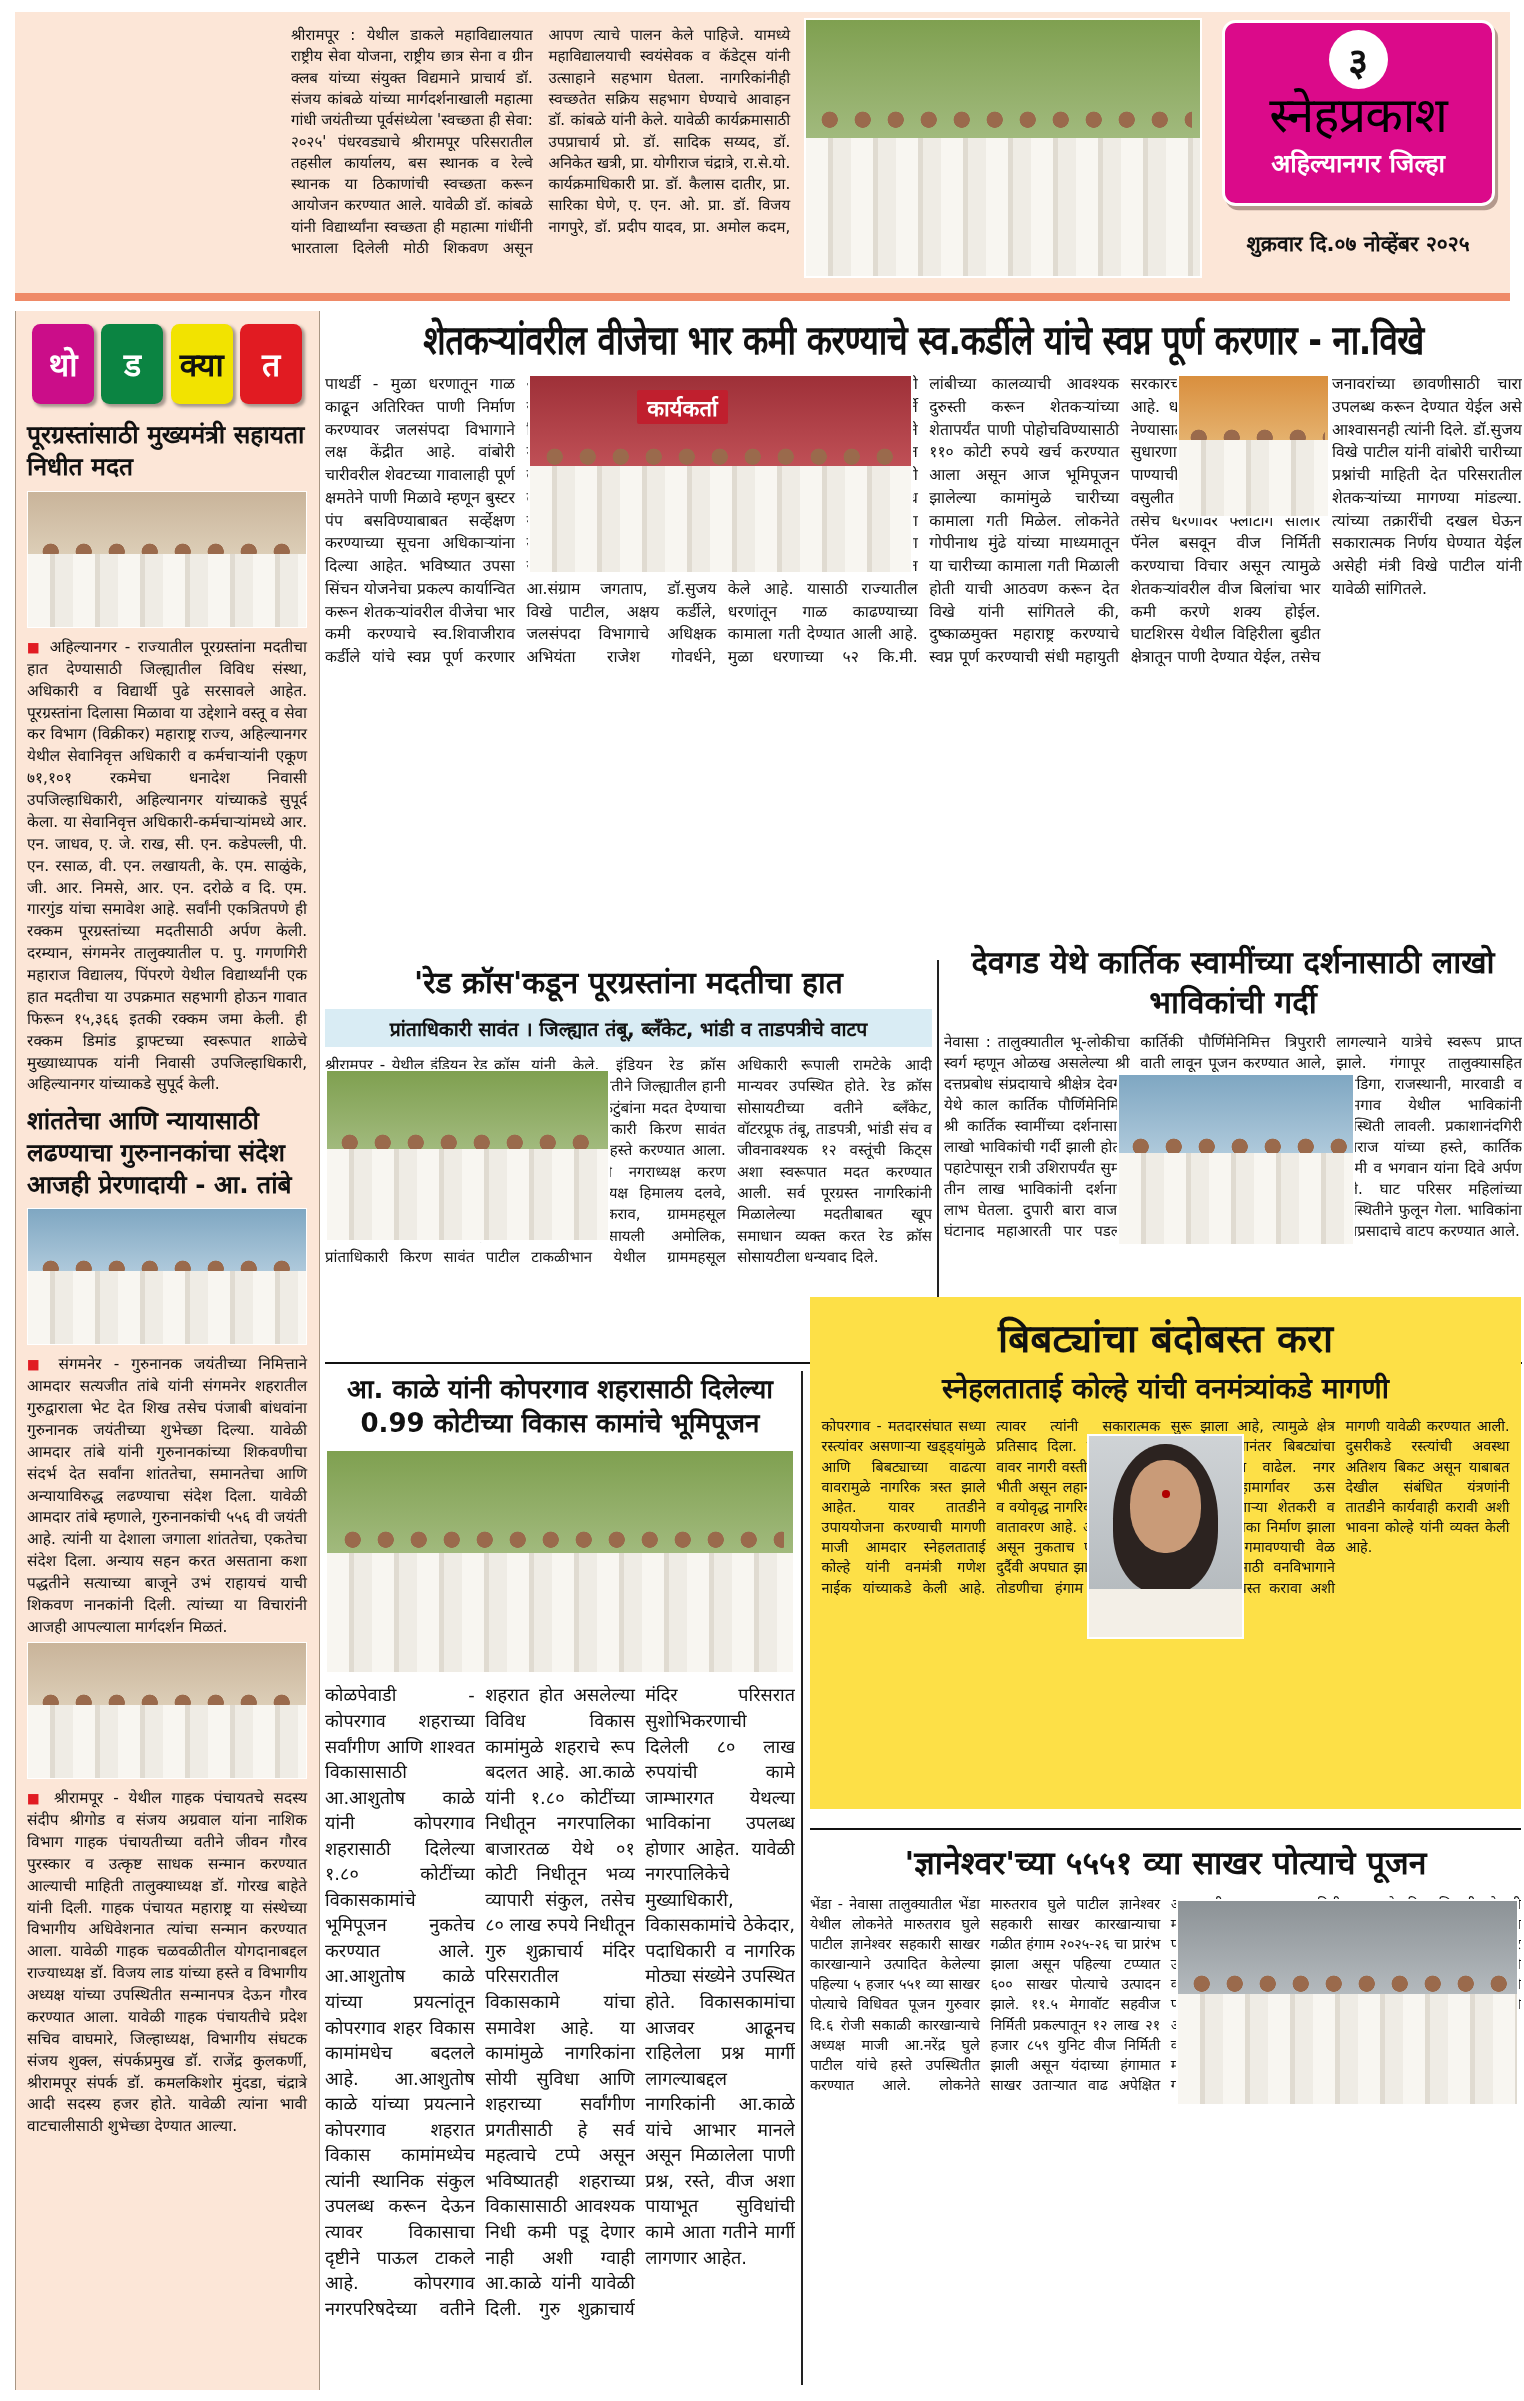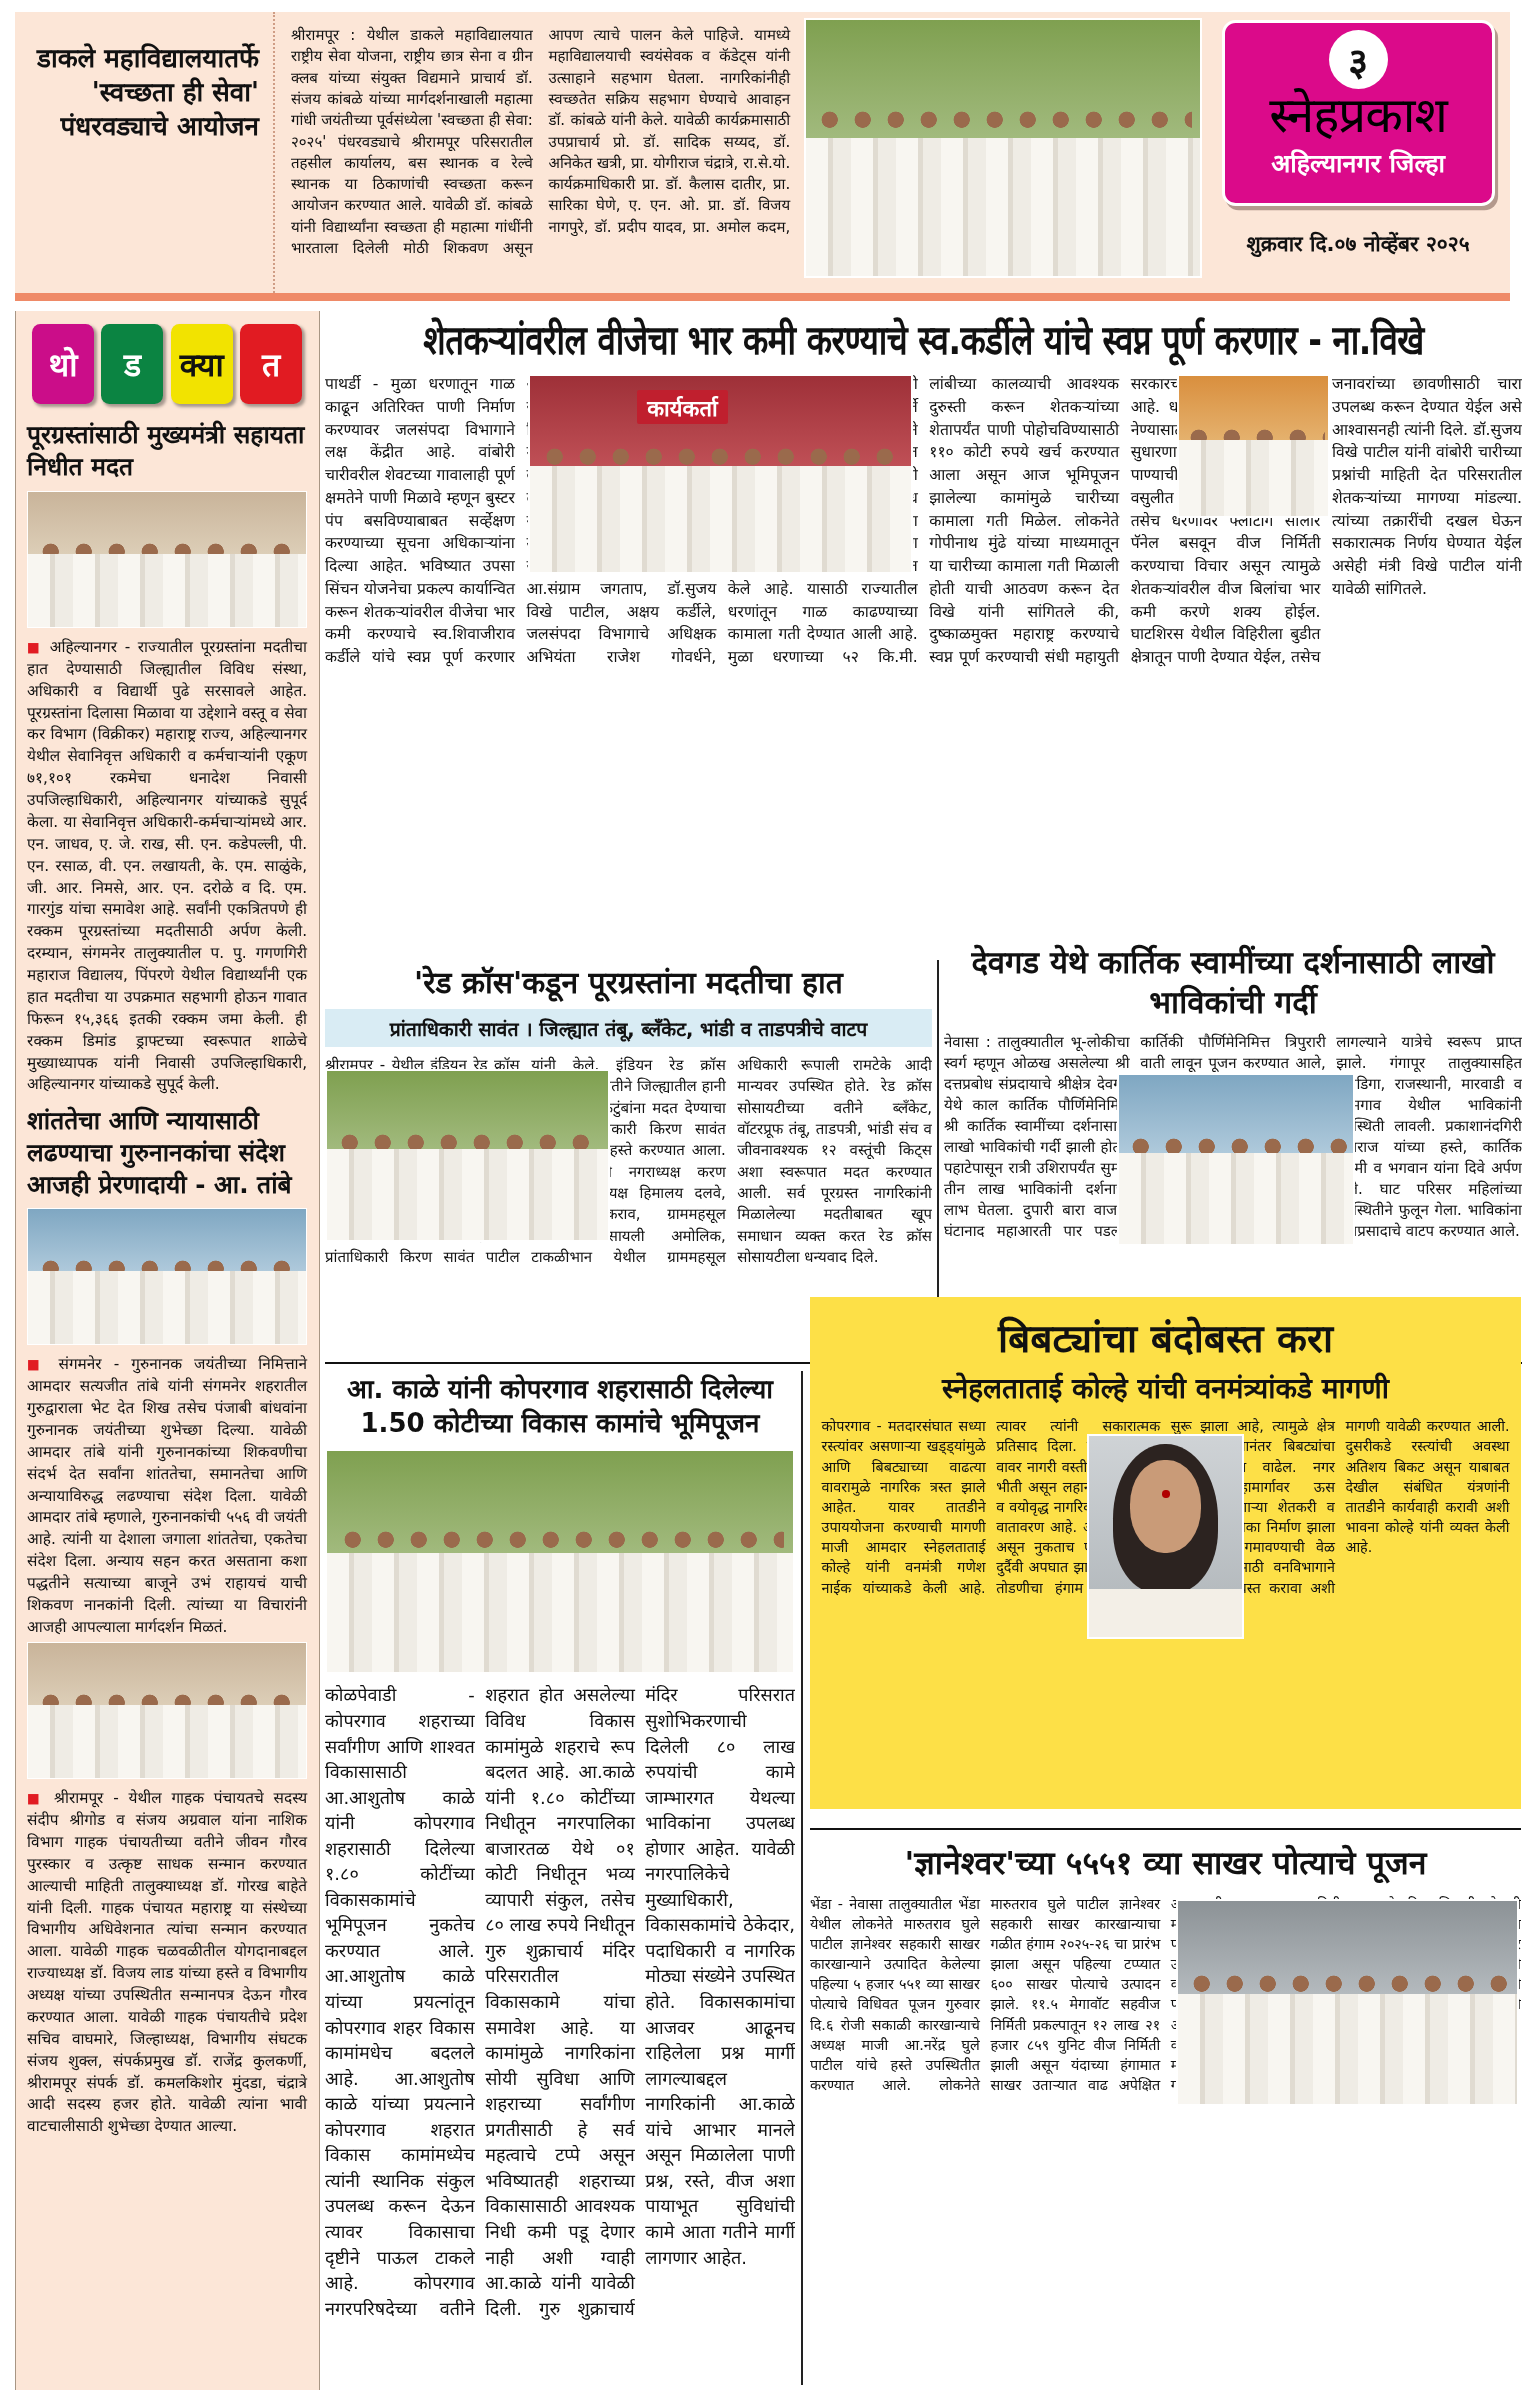--- a/index.html
+++ b/index.html
@@ -108,21 +108,20 @@
   .dn-h{text-align:center;font-size:32px;font-weight:bold;margin:5.2px 0 10.5px;white-space:nowrap;}
   .dn-body{column-count:4;column-gap:10.5px;font-size:14.4px;line-height:1.4;}
   .dn-photo{position:absolute;left:366px;top:64px;width:343px;height:207px;z-index:2;border:2.1px solid #fff;box-sizing:border-box;}
 </style>
 </head>
 <body>
 
 <div id="page">
 
   <div class="top-band">
-    <div class="tl-head">डाकले महाविद्यालयातर्फे 'स्वच्छता ही सेवा' पंधरवड्याचे आयोजन</div>
     <div class="tc-text jtext">श्रीरामपूर : येथील डाकले महाविद्यालयात राष्ट्रीय सेवा योजना, राष्ट्रीय छात्र सेना व ग्रीन क्लब यांच्या संयुक्त विद्यमाने प्राचार्य डॉ. संजय कांबळे यांच्या मार्गदर्शनाखाली महात्मा गांधी जयंतीच्या पूर्वसंध्येला 'स्वच्छता ही सेवा: २०२५' पंधरवड्याचे श्रीरामपूर परिसरातील तहसील कार्यालय, बस स्थानक व रेल्वे स्थानक या ठिकाणांची स्वच्छता करून आयोजन करण्यात आले. यावेळी डॉ. कांबळे यांनी विद्यार्थ्यांना स्वच्छता ही महात्मा गांधींनी भारताला दिलेली मोठी शिकवण असून आपण त्याचे पालन केले पाहिजे. यामध्ये महाविद्यालयाची स्वयंसेवक व कॅडेट्स यांनी उत्साहाने सहभाग घेतला. नागरिकांनीही स्वच्छतेत सक्रिय सहभाग घेण्याचे आवाहन डॉ. कांबळे यांनी केले. यावेळी कार्यक्रमासाठी उपप्राचार्य प्रो. डॉ. सादिक सय्यद, डॉ. अनिकेत खत्री, प्रा. योगीराज चंद्रात्रे, रा.से.यो. कार्यक्रमाधिकारी प्रा. डॉ. कैलास दातीर, प्रा. सारिका घेणे, ए. एन. ओ. प्रा. डॉ. विजय नागपुरे, डॉ. प्रदीप यादव, प्रा. अमोल कदम, प्रा. अजय गायकवाड व प्रा. मयुरी जेऊरकर उपस्थित होते.</div>
     <div class="top-photo photo ph-green"></div>
     <div class="masthead">
       <div class="m-box">
         <div class="m-circle">३</div>
         <div class="m-name">स्नेहप्रकाश</div>
         <div class="m-ed">अहिल्यानगर जिल्हा</div>
       </div>
       <div class="m-date">शुक्रवार दि.०७ नोव्हेंबर २०२५</div>
     </div>
@@ -170,21 +169,21 @@
 
   <div class="devgad">
     <div class="dv-h">देवगड येथे कार्तिक स्वामींच्या दर्शनासाठी लाखो भाविकांची गर्दी</div>
     <div class="dv-photo photo ph-blue"></div>
     <div class="dv-body jtext">नेवासा : तालुक्यातील भू-लोकीचा स्वर्ग म्हणून ओळख असलेल्या श्री दत्तप्रबोध संप्रदायाचे श्रीक्षेत्र देवगड येथे काल कार्तिक पौर्णिमेनिमित्त श्री कार्तिक स्वामींच्या दर्शनासाठी लाखो भाविकांची गर्दी झाली होती. पहाटेपासून रात्री उशिरापर्यंत सुमारे तीन लाख भाविकांनी दर्शनाचा लाभ घेतला. दुपारी बारा वाजता घंटानाद महाआरती पार पडली. कार्तिकी पौर्णिमेनिमित्त त्रिपुरारी वाती लावून पूजन करण्यात आले, तर भाविकांनी प्रभा गंगास्नान केले. गेला होता. दर्शनासाठी दिवसभर मोठी गर्दी होत असल्याने मंडळाचे स्वयंसेवक नियोजनाच्या पद्धतीने सेवा देत होते. दर्शनरांगा लाऊन सर्वांना सुव्यवस्थित दर्शन घेता आले. मंदिर परिसरात विविध धार्मिक स्टॉल्स, खेळणी दुकाने लागल्याने यात्रेचे स्वरूप प्राप्त झाले. गंगापूर तालुक्यासहित कन्नडिगा, राजस्थानी, मारवाडी व जामगाव येथील भाविकांनी उपस्थिती लावली. प्रकाशानंदगिरी महाराज यांच्या हस्ते, कार्तिक स्वामी व भगवान यांना दिवे अर्पण केले. घाट परिसर महिलांच्या उपस्थितीने फुलून गेला. भाविकांना महाप्रसादाचे वाटप करण्यात आले.</div>
   </div>
 
   <div class="hrule" style="left:325px;top:1362px;width:1197px;"></div>
 
   <div class="kale">
-    <div class="ka-h">आ. काळे यांनी कोपरगाव शहरासाठी दिलेल्या 1.50 कोटीच्या विकास कामांचे भूमिपूजन</div>
+    <div class="ka-h">आ. काळे यांनी कोपरगाव शहरासाठी दिलेल्या 0.99 कोटीच्या विकास कामांचे भूमिपूजन</div>
     <div class="ka-photo photo ph-green"></div>
     <div class="ka-body jtext">कोळपेवाडी - कोपरगाव शहराच्या सर्वांगीण आणि शाश्वत विकासासाठी आ.आशुतोष काळे यांनी कोपरगाव शहरासाठी दिलेल्या १.८० कोटींच्या विकासकामांचे भूमिपूजन नुकतेच करण्यात आले. आ.आशुतोष काळे यांच्या प्रयत्नांतून कोपरगाव शहर विकास कामांमधेच बदलले आहे. आ.आशुतोष काळे यांच्या प्रयत्नाने कोपरगाव शहरात विकास कामांमध्येच त्यांनी स्थानिक संकुल उपलब्ध करून देऊन त्यावर विकासाचा दृष्टीने पाऊल टाकले आहे. कोपरगाव नगरपरिषदेच्या वतीने शहरात होत असलेल्या विविध विकास कामांमुळे शहराचे रूप बदलत आहे. आ.काळे यांनी १.८० कोटींच्या निधीतून नगरपालिका बाजारतळ येथे ०१ कोटी निधीतून भव्य व्यापारी संकुल, तसेच ८० लाख रुपये निधीतून गुरु शुक्राचार्य मंदिर परिसरातील विकासकामे यांचा समावेश आहे. या कामांमुळे नागरिकांना सोयी सुविधा आणि शहराच्या सर्वांगीण प्रगतीसाठी हे सर्व महत्वाचे टप्पे असून भविष्यातही शहराच्या विकासासाठी आवश्यक निधी कमी पडू देणार नाही अशी ग्वाही आ.काळे यांनी यावेळी दिली. गुरु शुक्राचार्य मंदिर परिसरात सुशोभिकरणाची दिलेली ८० लाख रुपयांची कामे जाम्भारगत येथल्या भाविकांना उपलब्ध होणार आहेत. यावेळी नगरपालिकेचे मुख्याधिकारी, विकासकामांचे ठेकेदार, पदाधिकारी व नागरिक मोठ्या संख्येने उपस्थित होते. विकासकामांचा आजवर आढूनच राहिलेला प्रश्न मार्गी लागल्याबद्दल नागरिकांनी आ.काळे यांचे आभार मानले असून मिळालेला पाणी प्रश्न, रस्ते, वीज अशा पायाभूत सुविधांची कामे आता गतीने मार्गी लागणार आहेत.</div>
   </div>
 
   <div class="vrule" style="left:801px;top:1371px;height:1014px;"></div>
 
   <div class="bibtya">
     <div class="bi-h1">बिबट्यांचा बंदोबस्त करा</div>
     <div class="bi-h2">स्नेहलताताई कोल्हे यांची वनमंत्र्यांकडे मागणी</div>
     <div class="bi-photo">

